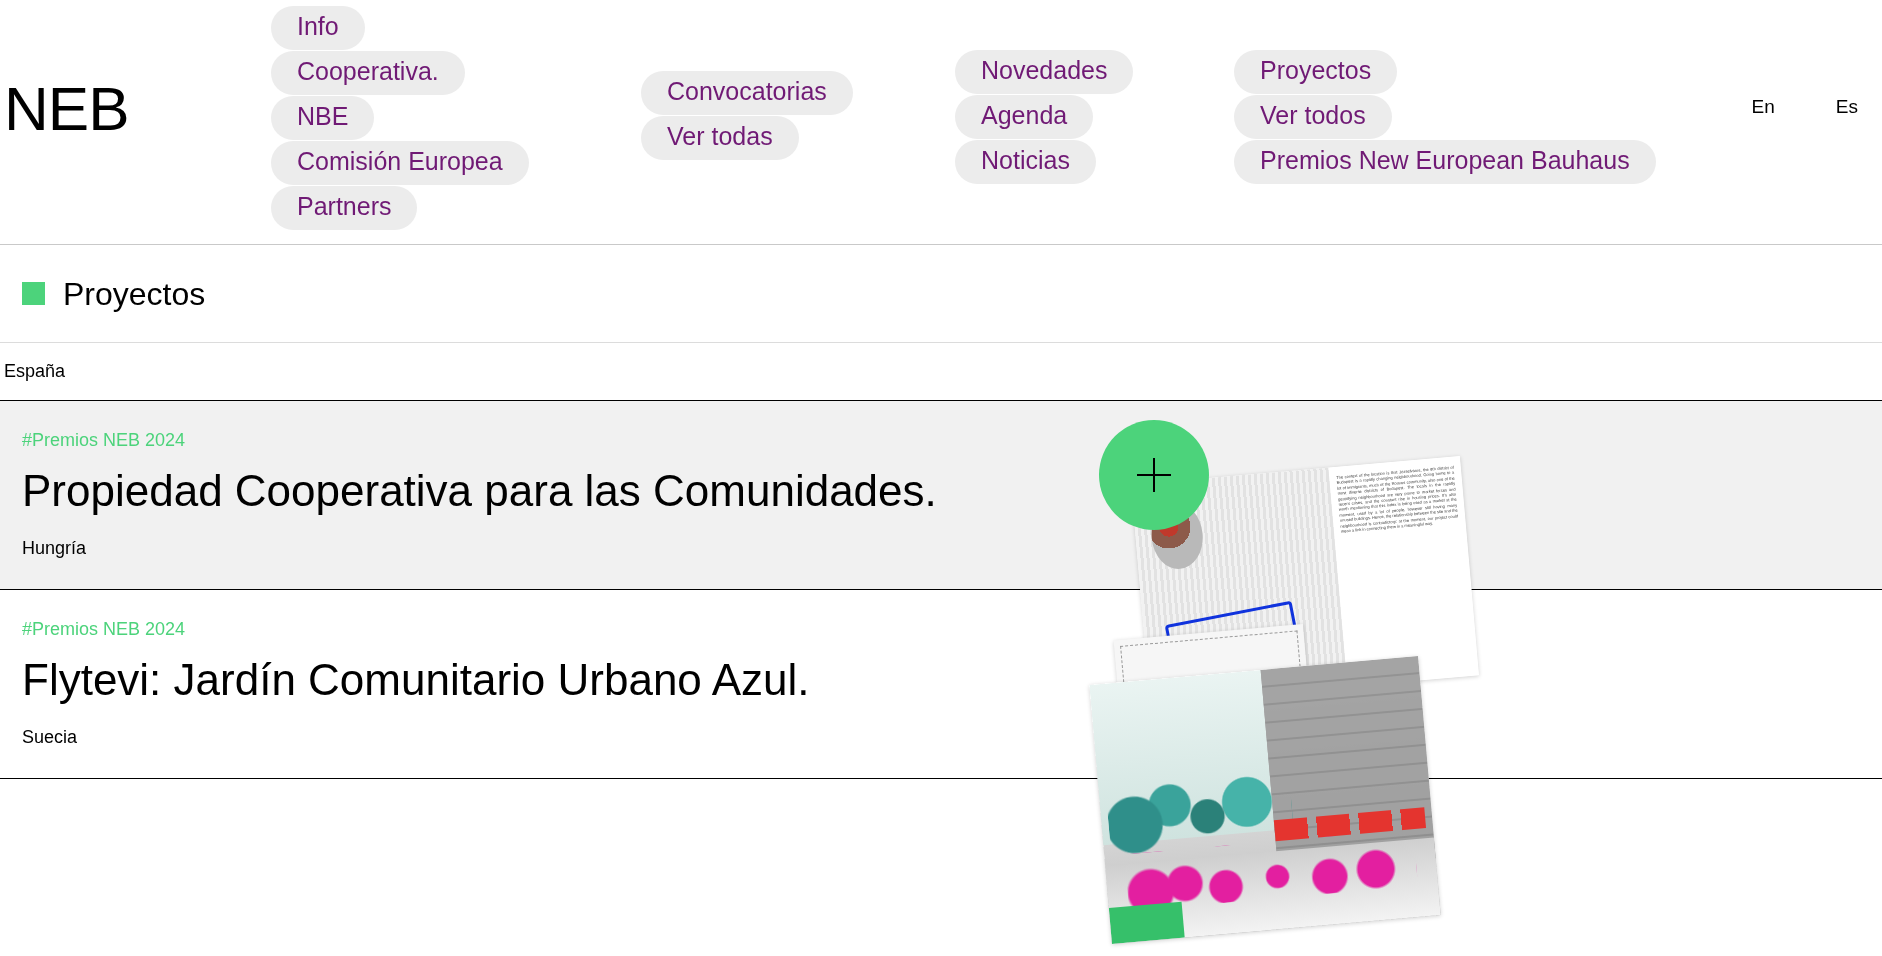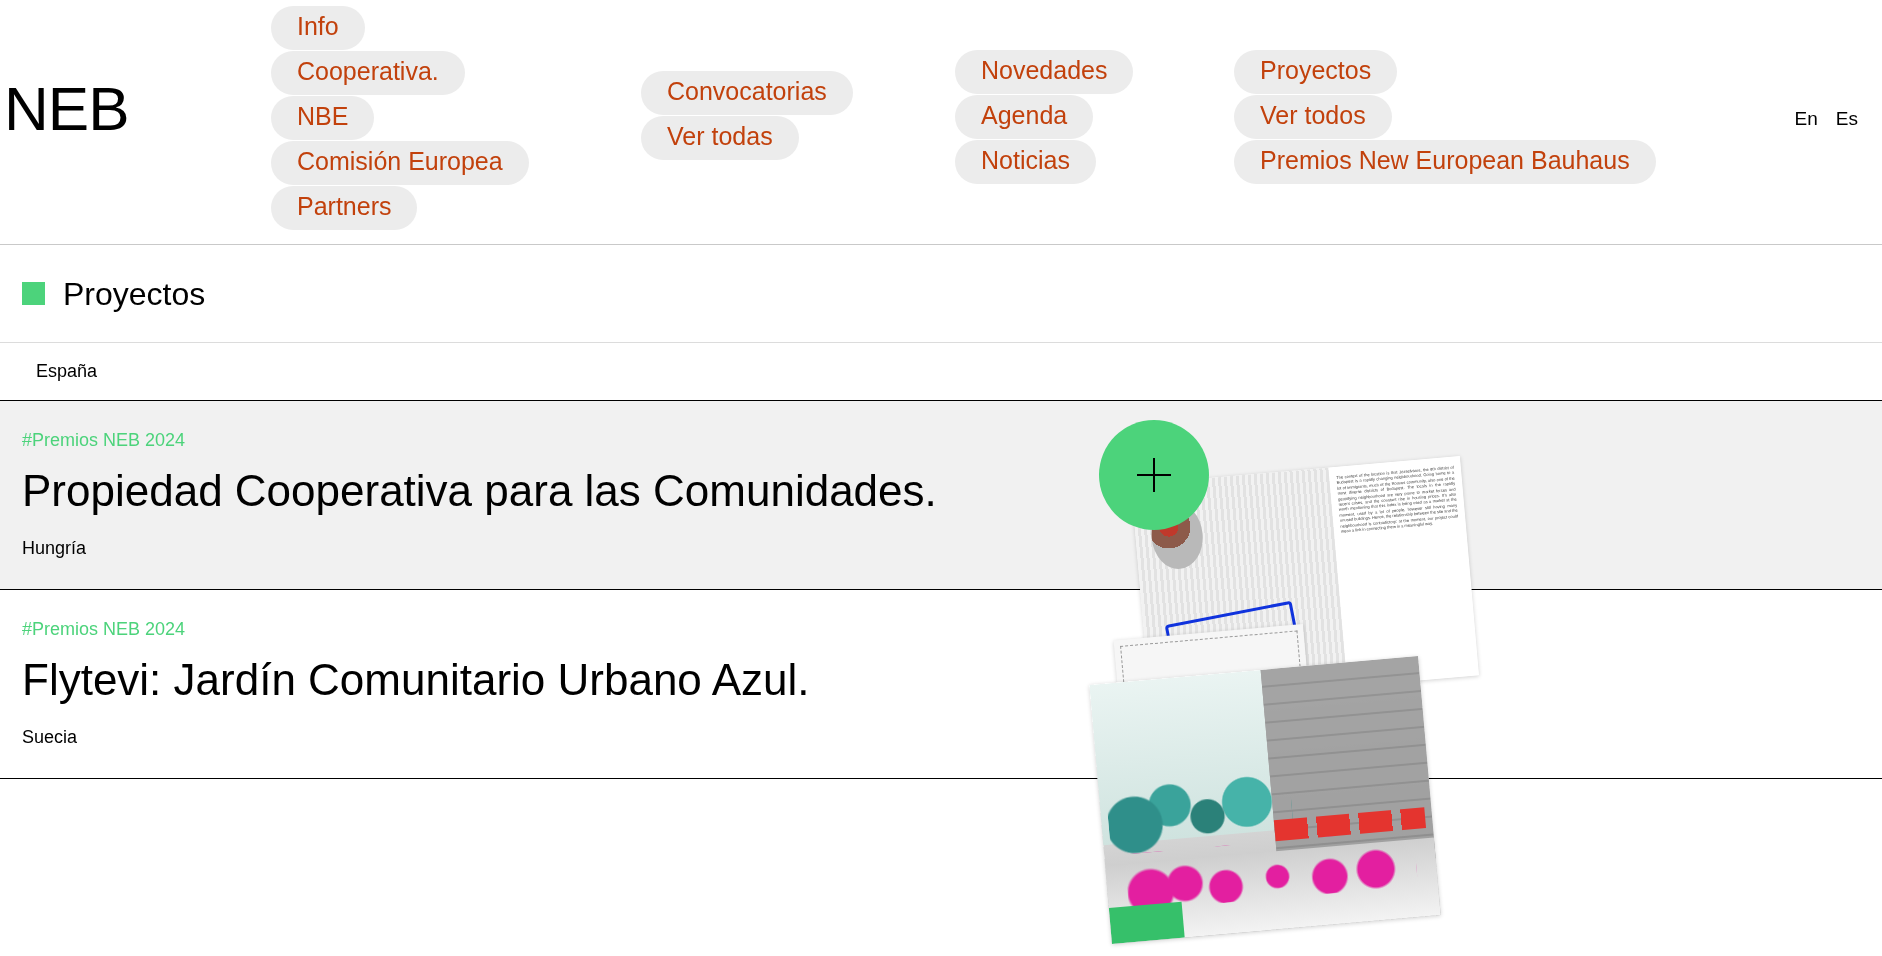--- a/index.html
+++ b/index.html
@@ -48,41 +48,41 @@
     gap: 1px;
   }
 
   .pill {
     display: inline-block;
     background: #ececec;
     border-radius: 22px;
     padding: 5px 26px 8px 26px;
     font-size: 25px;
     line-height: 31px;
-    color: #c2410c;
+    color: #701a75;
     white-space: nowrap;
     cursor: pointer;
   }
 
   .group-info   { left: 271px; top: 6px; }
   .group-conv   { left: 641px; top: 71px; }
   .group-nov    { left: 955px; top: 50px; }
   .group-proy   { left: 1234px; top: 50px; }
 
   .lang {
     position: absolute;
     right: 24px;
-    top: 108px;
+    top: 96px;
     display: flex;
     gap: 18px;
     align-items: baseline;
     font-size: 19px;
   }
   .lang span { cursor: pointer; color: #000; }
-  .lang .active { text-underline-offset: 4px; }
+  .lang .active { text-underline-offset: 4px; margin-left: 43px; }
 
   
   .section-title-bar {
     position: relative;
     height: 98px;
     display: flex;
     align-items: center;
     padding-left: 22px;
     border-bottom: 1px solid #dcdcdc;
     background: #ffffff;
@@ -97,21 +97,21 @@
   .section-title {
     font-size: 32px;
     line-height: 36px;
     font-weight: 400;
   }
 
   .country-bar {
     height: 58px;
     display: flex;
     align-items: center;
-    padding-left: 36px;
+    padding-left: 4px;
     font-size: 18px;
     border-bottom: 1px solid #000;
     background: #ffffff;
   }
 
   
   .list { position: relative; }
 
   .project-row {
     position: relative;

